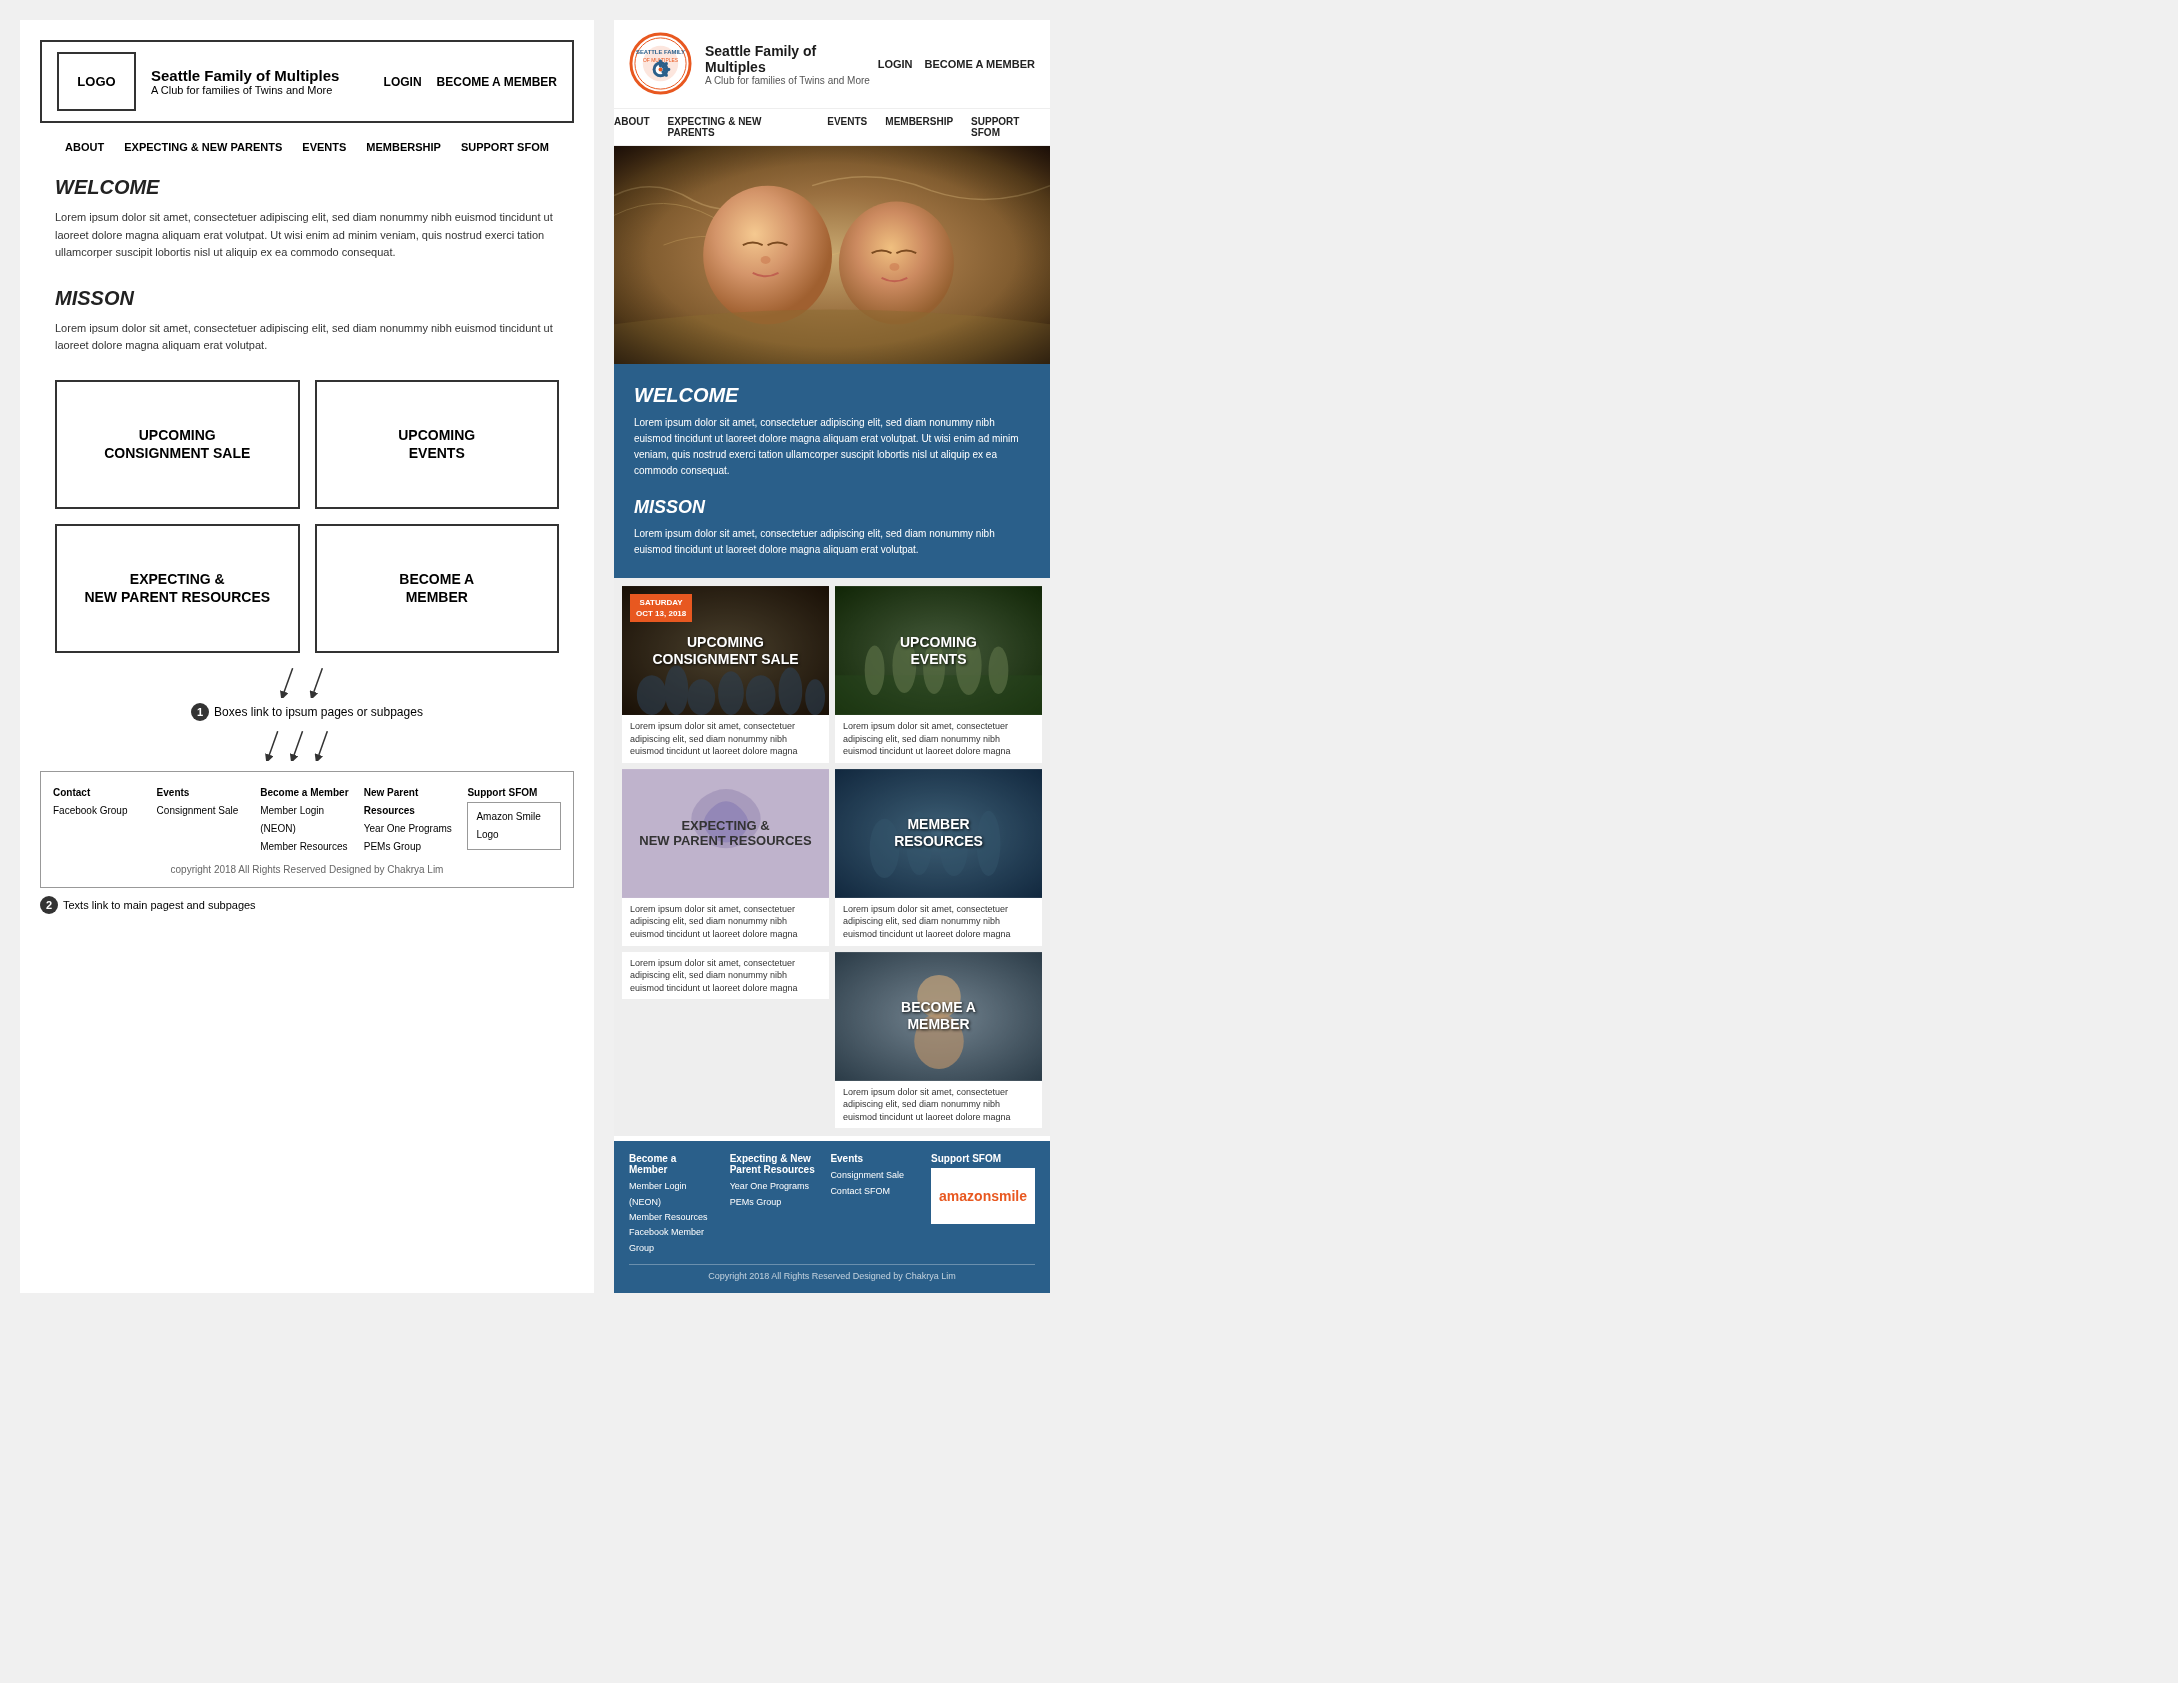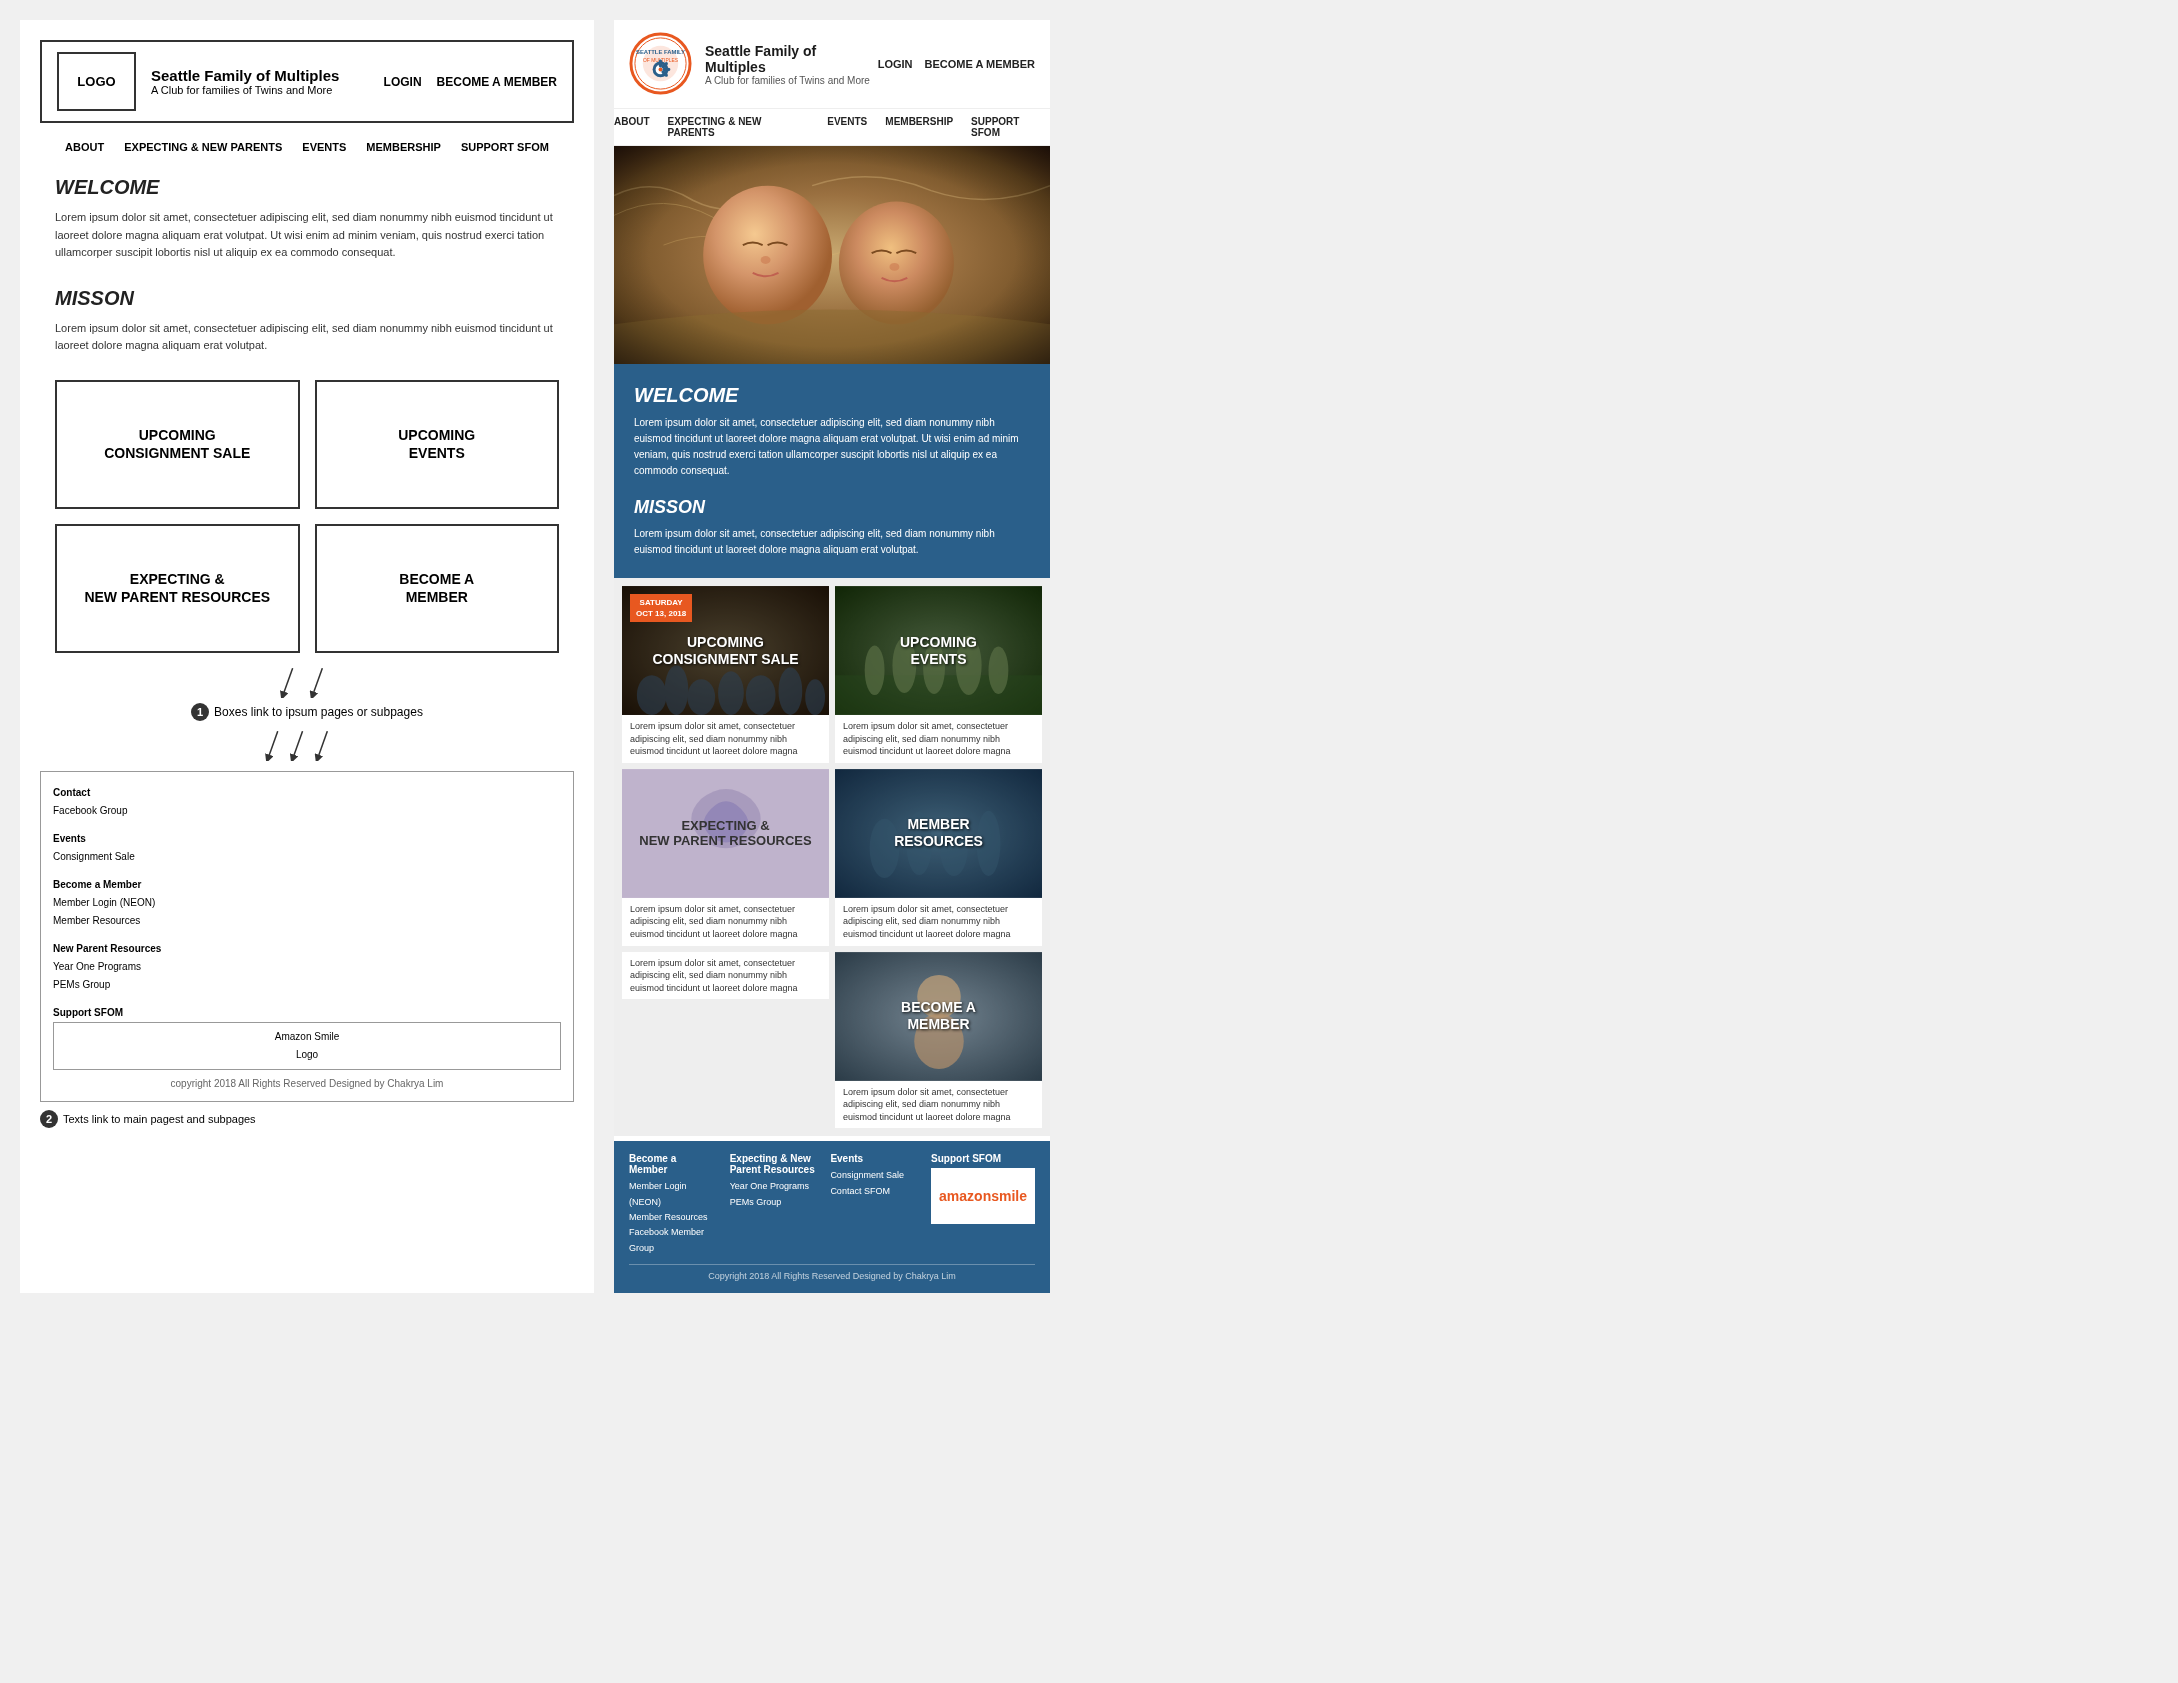--- a/index.html
+++ b/index.html
@@ -31,24 +31,24 @@
     
     .wf-cards { display: grid; grid-template-columns: 1fr 1fr; gap: 15px; margin: 20px 15px; }
     .wf-card { border: 2px solid #333; height: 129px; display: flex; align-items: center; justify-content: center; text-align: center; font-size: 14px; font-weight: bold; line-height: 1.3; }
 
     
     .wf-annotation { text-align: center; font-size: 12px; margin: 5px 0 15px 0; display: flex; align-items: center; justify-content: center; gap: 5px; }
     .wf-annotation .num { background: #333; color: #fff; border-radius: 50%; width: 18px; height: 18px; display: inline-flex; align-items: center; justify-content: center; font-size: 11px; font-weight: bold; }
 
     
     .wf-footer { border: 1px solid #999; padding: 12px; margin-top: 10px; }
-    .wf-footer-cols { display: flex; gap: 10px; margin-bottom: 8px; flex-direction: column; }
+    .wf-footer-cols { display: flex; gap: 10px; margin-bottom: 8px; }
     .wf-footer-col { flex: 1; font-size: 10px; line-height: 1.8; }
     .wf-footer-col .col-title { font-weight: bold; }
-    .wf-amazon { border: 1px solid #999; padding: 5px 8px; text-align: center; font-size: 10px; }
+    .wf-amazon { border: 1px solid #999; padding: 5px 8px; text-align: left; font-size: 10px; }
     .wf-footer-copyright { text-align: center; font-size: 10px; color: #666; margin-top: 8px; }
     .wf-footer-note { font-size: 11px; margin-top: 8px; display: flex; align-items: center; gap: 5px; }
     .wf-footer-note .num { background: #333; color: #fff; border-radius: 50%; width: 18px; height: 18px; display: inline-flex; align-items: center; justify-content: center; font-size: 11px; font-weight: bold; }
 
     
     .wf-arrows { display: flex; justify-content: center; margin: -5px 0 5px 0; }
 
     
     .right-side { width: 436px; flex-shrink: 0; background: #fff; }
 

